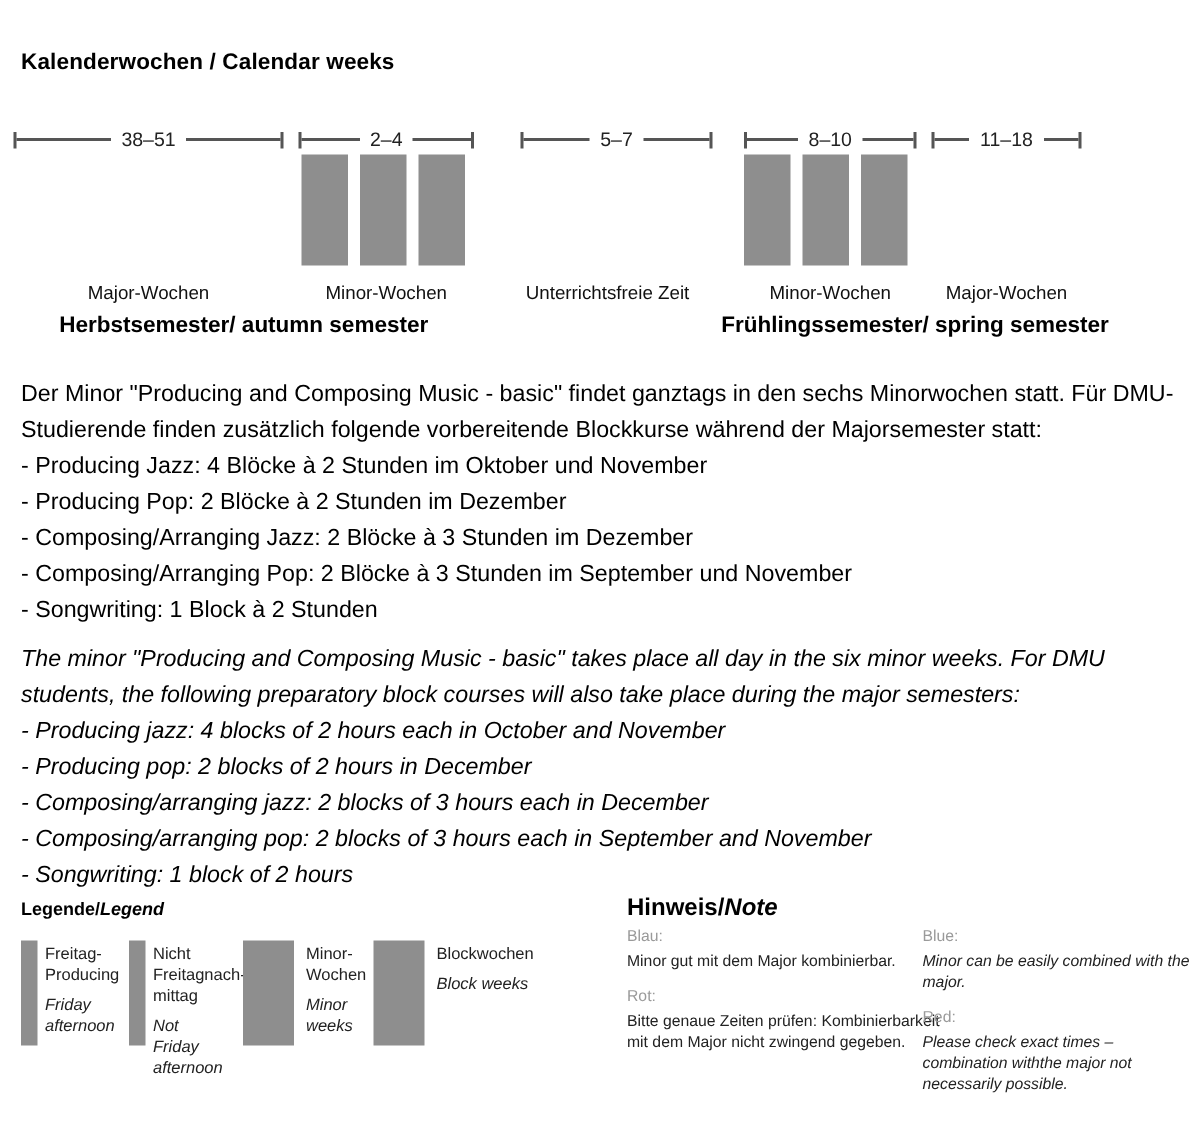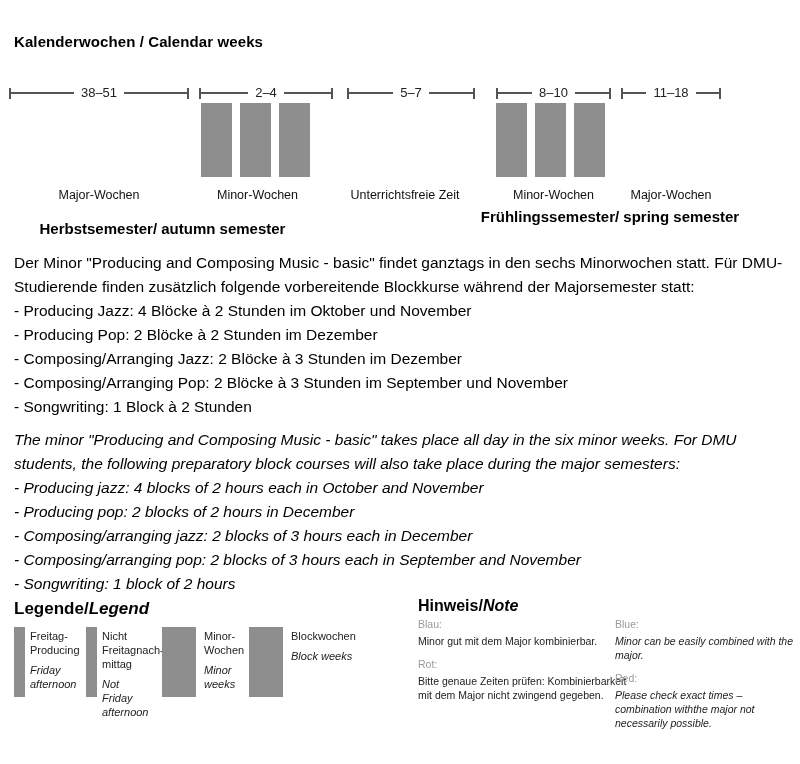--- a/index.html
+++ b/index.html
@@ -18,21 +18,21 @@
   
   .bars{position:absolute;top:103px;display:flex;gap:8px;}
   .bar{width:31px;height:74px;background:#8e8e8e;}
 
   .seg-label{position:absolute;top:188px;font-size:12.5px;color:#111;text-align:center;}
   .sem-title{position:absolute;top:208px;font-size:15px;font-weight:bold;text-align:center;}
 
   .para{position:absolute;left:14px;width:776px;font-size:15.5px;line-height:24px;color:#000;}
   .para.en{font-style:italic;}
 
-  .legend-title{position:absolute;left:14px;top:599px;font-size:17px;font-weight:bold;}
+  .legend-title{position:absolute;left:14px;top:599px;font-size:12px;font-weight:bold;}
   .legend-title .it{font-style:italic;}
   .lbar{position:absolute;top:627px;background:#8e8e8e;}
   .lbar.narrow{width:11px;height:70px;}
   .lbar.wide{width:34px;height:70px;}
   .ltext{position:absolute;top:629px;font-size:11px;line-height:14px;color:#222;}
   .ltext .de,.ltext .en{white-space:pre-line;}
   .ltext .en{font-style:italic;margin-top:6px;}
 
   .note-title{position:absolute;left:418px;top:597px;font-size:16px;font-weight:bold;}
   .note-title .it{font-style:italic;}
@@ -50,21 +50,21 @@
 
   <div class="doc-title">Kalenderwochen / Calendar weeks</div>
 
   <div class="bracket" style="left:9px;width:180px;">
     <span class="tick"></span>
     <span class="bline"></span>
     <span class="brange">38–51</span>
     <span class="bline"></span>
     <span class="tick"></span>
   </div>
-  <div class="bracket" style="left:199px;width:134px;">
+  <div class="bracket" style="left:199px;width:117px;">
     <span class="tick"></span>
     <span class="bline"></span>
     <span class="brange">2–4</span>
     <span class="bline"></span>
     <span class="tick"></span>
   </div>
   <div class="bracket" style="left:347px;width:128px;">
     <span class="tick"></span>
     <span class="bline"></span>
     <span class="brange">5–7</span>
@@ -96,21 +96,21 @@
     <span class="bar"></span>
     <span class="bar"></span>
   </div>
 
   <div class="seg-label" style="left:9px;width:180px;">Major-Wochen</div>
   <div class="seg-label" style="left:199px;width:117px;">Minor-Wochen</div>
   <div class="seg-label" style="left:347px;width:116px;">Unterrichtsfreie Zeit</div>
   <div class="seg-label" style="left:496px;width:115px;">Minor-Wochen</div>
   <div class="seg-label" style="left:621px;width:100px;">Major-Wochen</div>
 
-  <div class="sem-title" style="left:9px;width:307px;margin-top:12px;">Herbstsemester/ autumn semester</div>
+  <div class="sem-title" style="left:9px;width:307px;">Herbstsemester/ autumn semester</div>
   <div class="sem-title" style="left:460px;width:300px;">Frühlingssemester/ spring semester</div>
 
   <div class="para de" style="top:251px;">
     <div>Der Minor "Producing and Composing Music - basic" findet ganztags in den sechs Minorwochen statt. Für DMU-Studierende finden zusätzlich folgende vorbereitende Blockkurse während der Majorsemester statt:</div>
     <div>- Producing Jazz: 4 Blöcke à 2 Stunden im Oktober und November</div>
     <div>- Producing Pop: 2 Blöcke à 2 Stunden im Dezember</div>
     <div>- Composing/Arranging Jazz: 2 Blöcke à 3 Stunden im Dezember</div>
     <div>- Composing/Arranging Pop: 2 Blöcke à 3 Stunden im September und November</div>
     <div>- Songwriting: 1 Block à 2 Stunden</div>
   </div>

